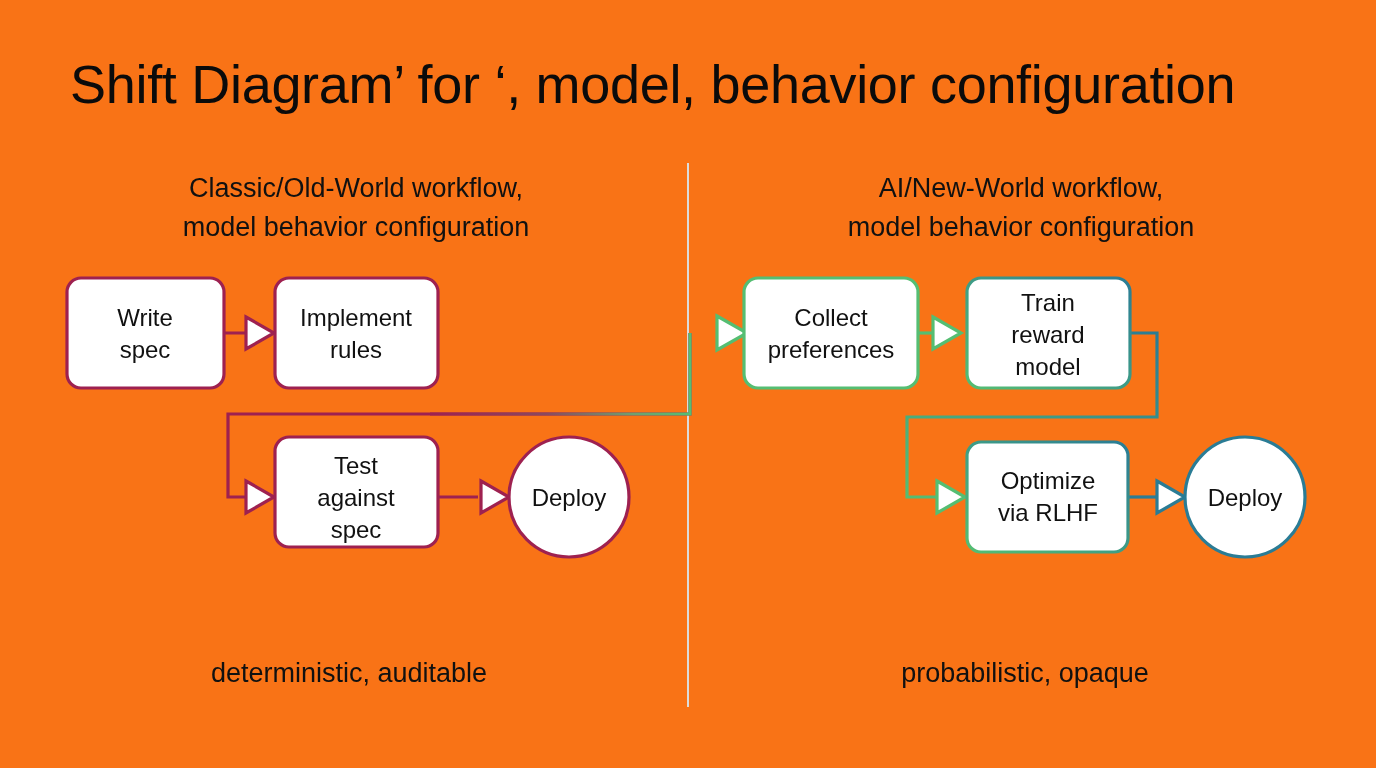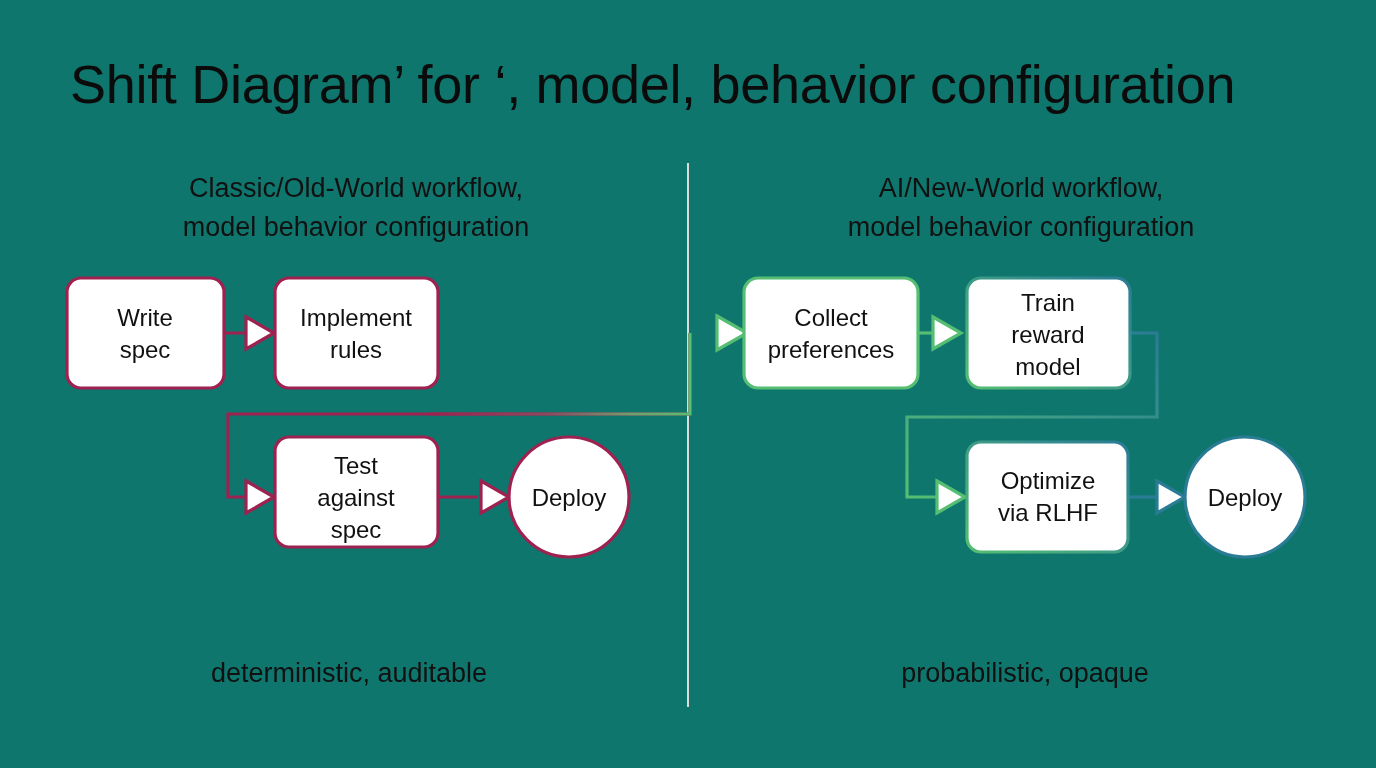--- a/index.html
+++ b/index.html
@@ -11,21 +11,21 @@
     width: 1376px;
     height: 768px;
     overflow: hidden;
     font-family: "Liberation Sans", sans-serif;
     color: #111111;
   }
   #stage {
     position: relative;
     width: 1376px;
     height: 768px;
-    background: #0f766e;
+    background: #f97316;
   }
   #diagram-svg {
     position: absolute;
     left: 0;
     top: 0;
     width: 1376px;
     height: 768px;
   }
   .title-text {
     font-size: 54px;

